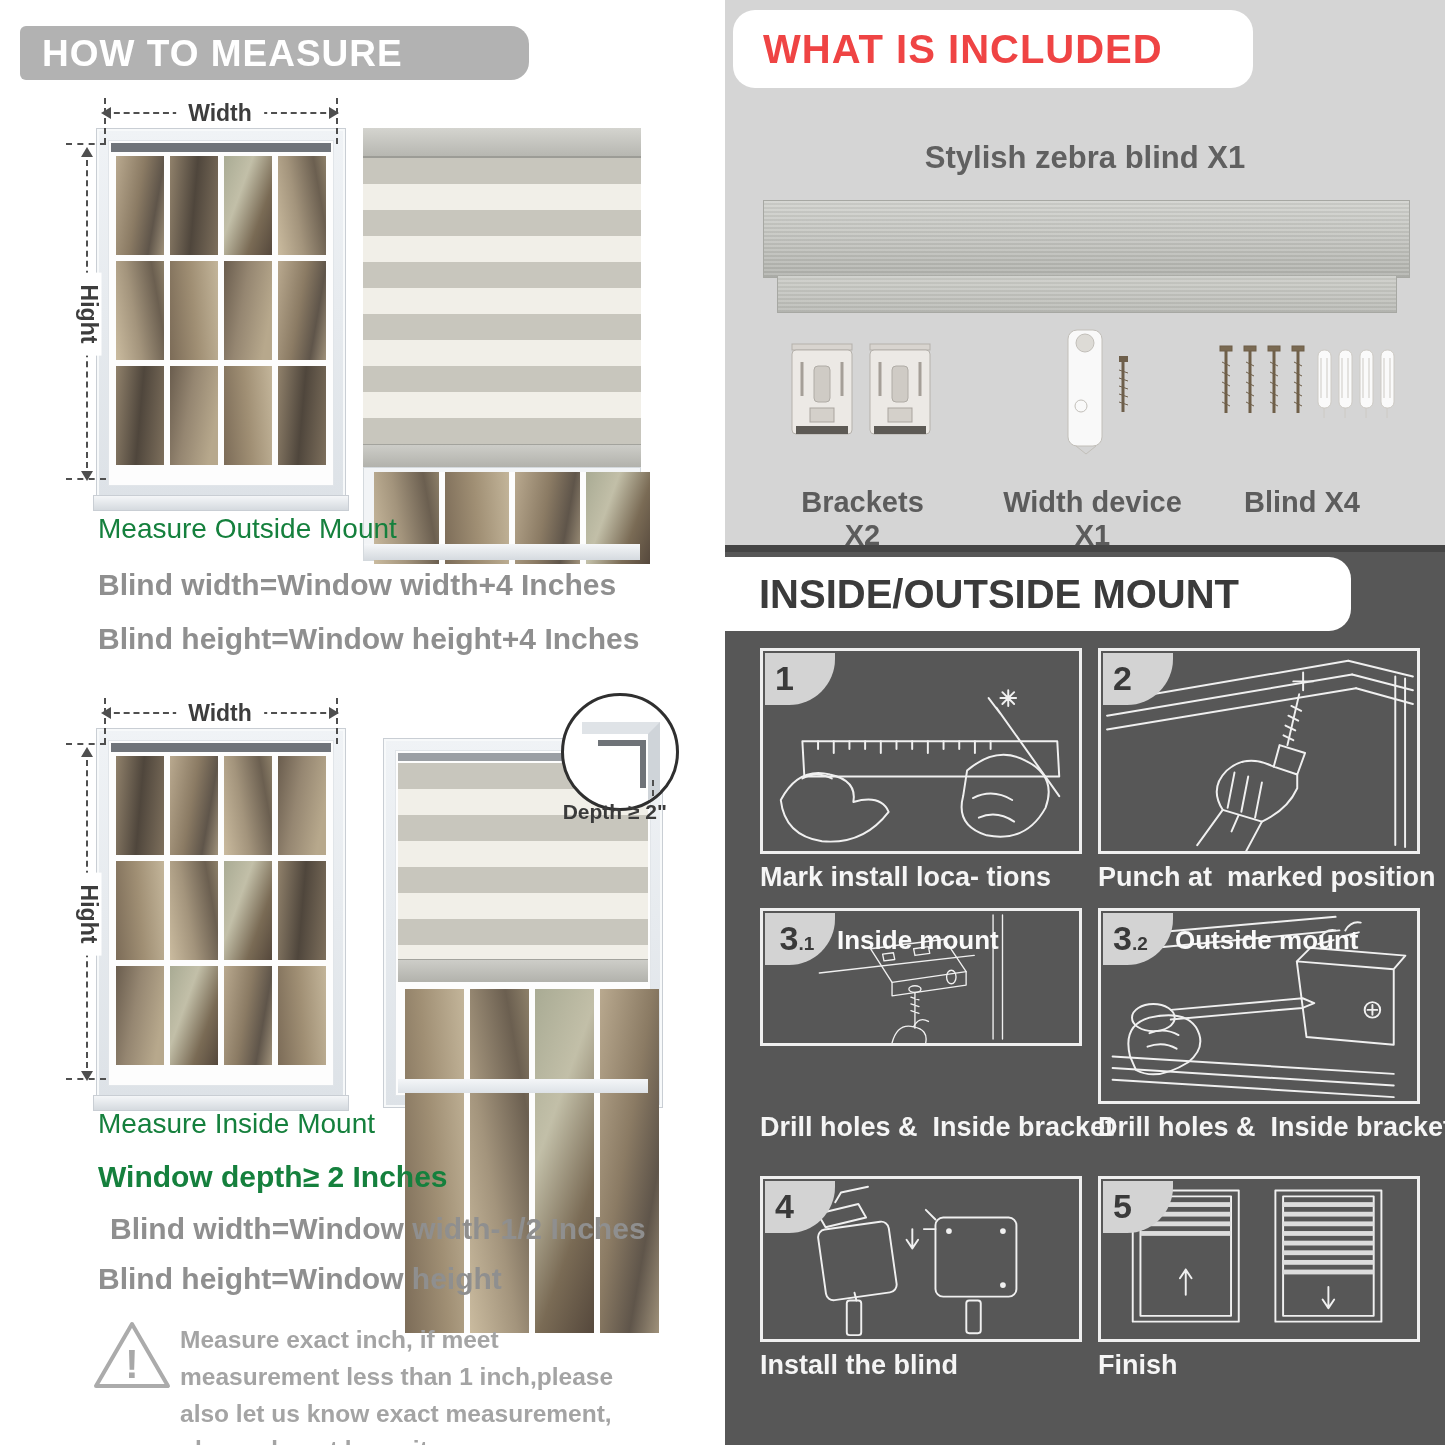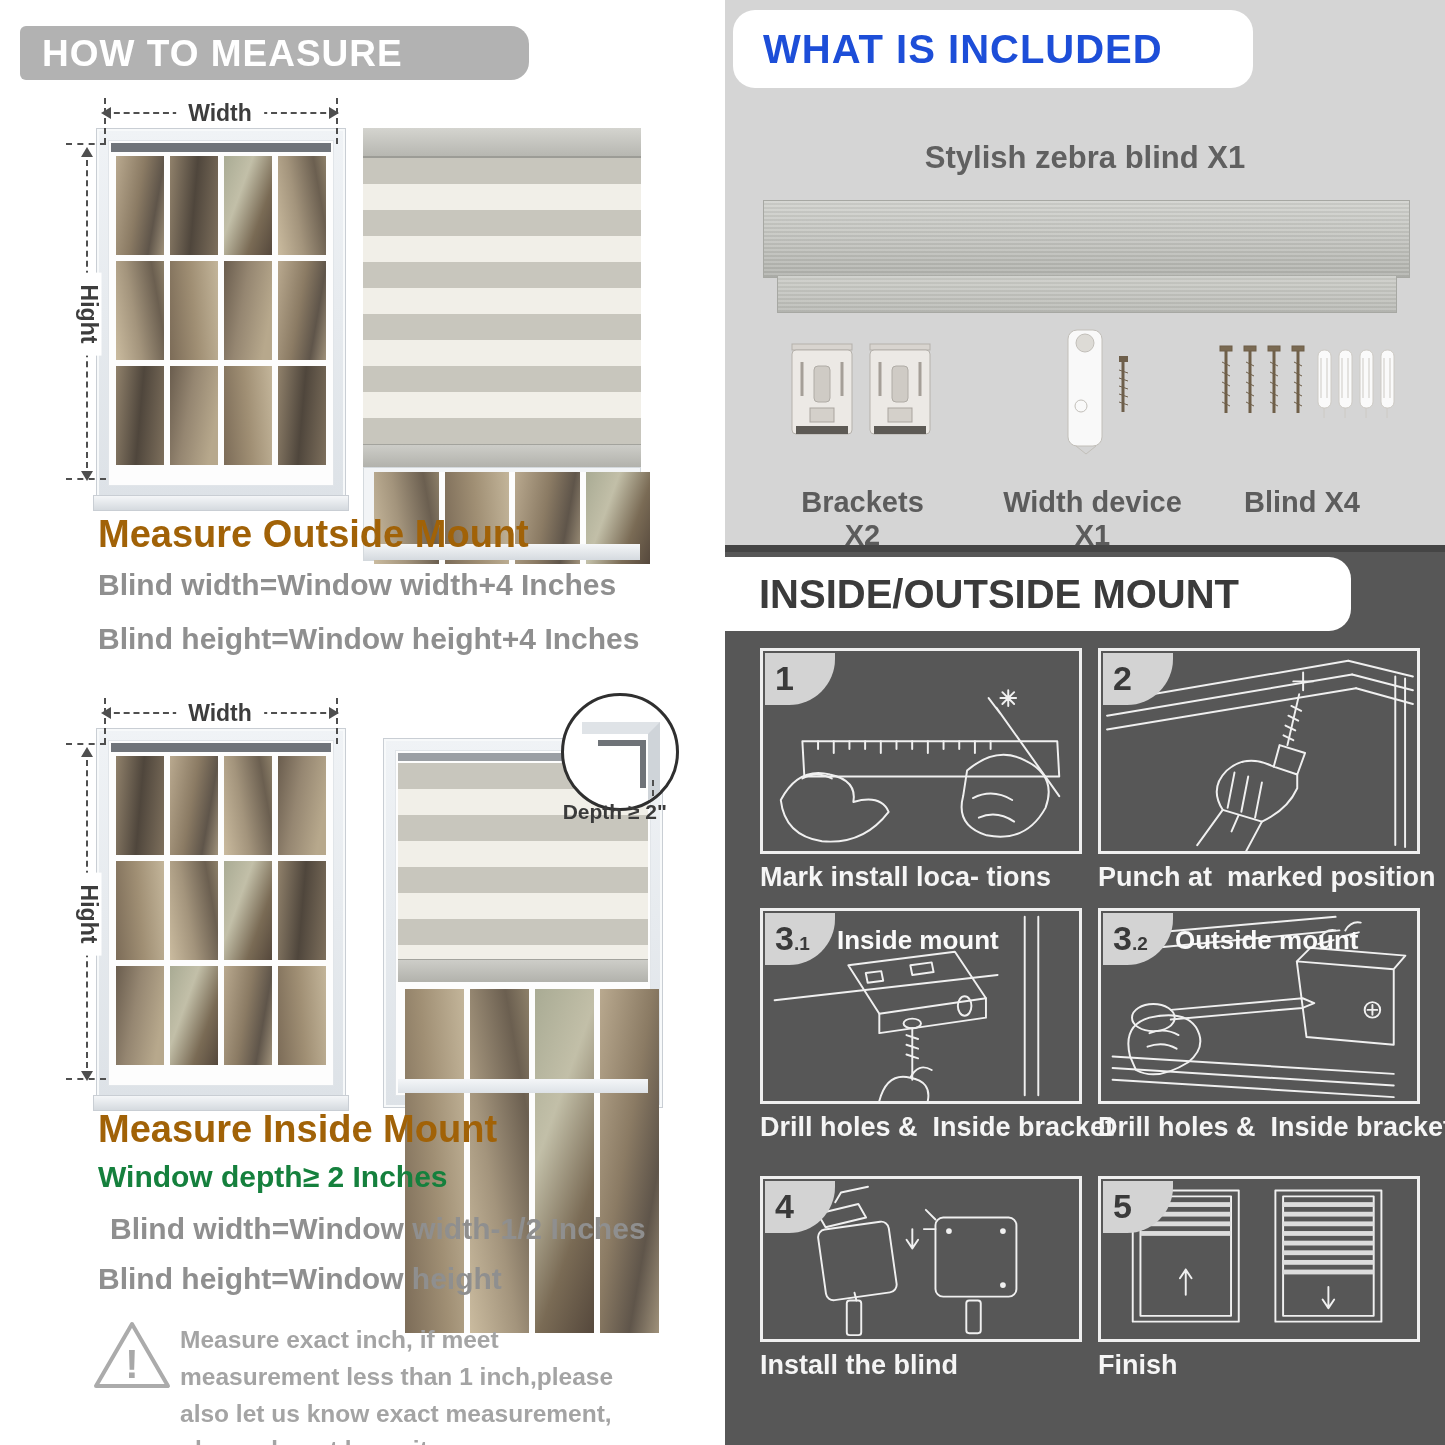--- a/index.html
+++ b/index.html
@@ -4,21 +4,21 @@
 <style>
   html,body{margin:0;padding:0;background:#fff;}
   .page{position:relative;width:1445px;height:1445px;overflow:hidden;background:#fff;
         font-family:"Liberation Sans",sans-serif;padding-left:45px;}
   .abs{position:absolute;}
 
   
   .pill-gray{left:20px;top:26px;width:487px;height:54px;background:#b2b2b2;border-radius:6px 18px 18px 6px;
              color:#fff;font-size:37px;font-weight:700;line-height:55px;padding-left:22px;letter-spacing:1px;}
 
-  .headline{font-weight:700;color:#a16207;font-size:38px;}
+  .headline{font-weight:400;color:#15803d;font-size:28px;}
   .grayline{font-weight:700;color:#8f8f8f;font-size:30px;}
 
   
   .win{background:linear-gradient(180deg,#f0f3f6,#dde2e7);border:1px solid #c9ced4;box-shadow:inset 0 0 0 2px #f7f9fa;}
   .win-in{position:absolute;left:11px;right:11px;top:11px;bottom:11px;background:#fdfdfd;border:1px solid #e1e5e9;}
   .win-strip{height:9px;background:#70747a;margin:2px 2px 0 2px;}
   .doors{position:absolute;left:7px;right:7px;top:15px;bottom:20px;display:flex;gap:6px;background:#fdfdfd;}
   .door{flex:1;background:#fdfdfd;}
   .panes{display:grid;gap:6px;width:100%;height:100%;background:#fdfdfd;}
   .pane{min-height:0;}
@@ -56,21 +56,21 @@
   .co-b{position:absolute;right:30px;top:44px;width:42px;height:42px;border-top:6px solid #6f7378;border-right:6px solid #6f7378;}
   .co-c{position:absolute;right:22px;top:84px;width:0;height:16px;border-left:2px dashed #4f4f4f;}
   .depth-lbl{font-size:21px;font-weight:700;color:#3b3b3b;text-align:right;}
 
   .note{font-size:24.5px;font-weight:700;color:#a4a4a4;line-height:1.5;}
   .warn-glyph{position:absolute;left:0;top:24px;width:80px;text-align:center;font-size:40px;font-weight:700;color:#a8a8a8;}
 
   
   .lightsec{left:725px;top:0;width:720px;height:545px;background:#d5d5d5;}
   .pill-white1{left:733px;top:10px;width:490px;height:78px;background:#fff;border-radius:22px;
-               color:#1d4ed8;font-size:40px;font-weight:700;line-height:78px;padding-left:30px;letter-spacing:1px;}
+               color:#ef4444;font-size:40px;font-weight:700;line-height:78px;padding-left:30px;letter-spacing:1px;}
   .blind-lbl{left:725px;top:140px;width:720px;text-align:center;font-size:31px;font-weight:700;color:#606060;}
   .rail-big{left:763px;top:200px;width:645px;height:76px;
             background:repeating-linear-gradient(180deg,rgba(255,255,255,.12) 0 2px,rgba(0,0,0,.04) 2px 4px),
                        linear-gradient(180deg,#d0d1cd,#c2c3be 50%,#b1b2ad);
             border:1px solid #a7a8a3;}
   .rail-lip{left:777px;top:276px;width:618px;height:36px;
             background:repeating-linear-gradient(180deg,rgba(255,255,255,.12) 0 2px,rgba(0,0,0,.03) 2px 4px),
                        linear-gradient(180deg,#cbccc7,#b9bab5);
             border:1px solid #a7a8a3;border-top:none;}
   .item-lbl{top:486px;font-size:29px;font-weight:700;color:#5c5c5c;text-align:center;}
@@ -360,21 +360,21 @@
       <path d="M194 56 l10 5 M191 66 l10 5 M188 76 l10 5 M186 86 l10 5"></path>
       <path d="M182 96 L208 104 L200 126 L176 118 Z"></path>
       <path d="M176 118 Q148 104 128 122 Q110 140 124 162 L164 174 Q190 162 200 140 L200 126"></path>
       <path d="M136 124 l-7 36 M150 128 l-7 36 M164 134 l-7 36"></path>
       <path d="M124 162 L98 198 M164 174 L148 204 M140 168 l-7 16"></path>
     </svg>
     <div class="badge"><span>2</span></div>
   </div>
   <div class="abs caption" style="left:1098px;top:862px;">Punch at  marked position</div>
 
-  <div class="abs stepbox" style="left:760px;top:908px;width:322px;height:196px;">
+  <div class="abs stepbox" style="left:760px;top:908px;width:322px;height:138px;text-align:center;">
     <svg class="art" viewBox="0 0 322 196">
       <path d="M268 6 V190 M282 6 V190 M10 92 L240 66"></path>
       <path d="M86 56 L196 42 L228 90 L118 106 Z"></path>
       <path d="M118 106 V126 L228 110 V90"></path>
       <path d="M104 64 l16 -2 l2 10 l-16 2 Z M150 56 l22 -3 l2 10 l-22 3 Z"></path>
       <ellipse cx="206" cy="98" rx="7" ry="10"></ellipse>
       <ellipse cx="152" cy="116" rx="9" ry="5"></ellipse>
       <path d="M152 121 V164 M146 128 l12 4 M146 138 l12 4 M146 148 l12 4 M152 164 l0 10"></path>
       <path d="M118 196 Q126 166 150 172 Q172 176 168 196 M150 172 Q158 156 172 164"></path>
     </svg>

